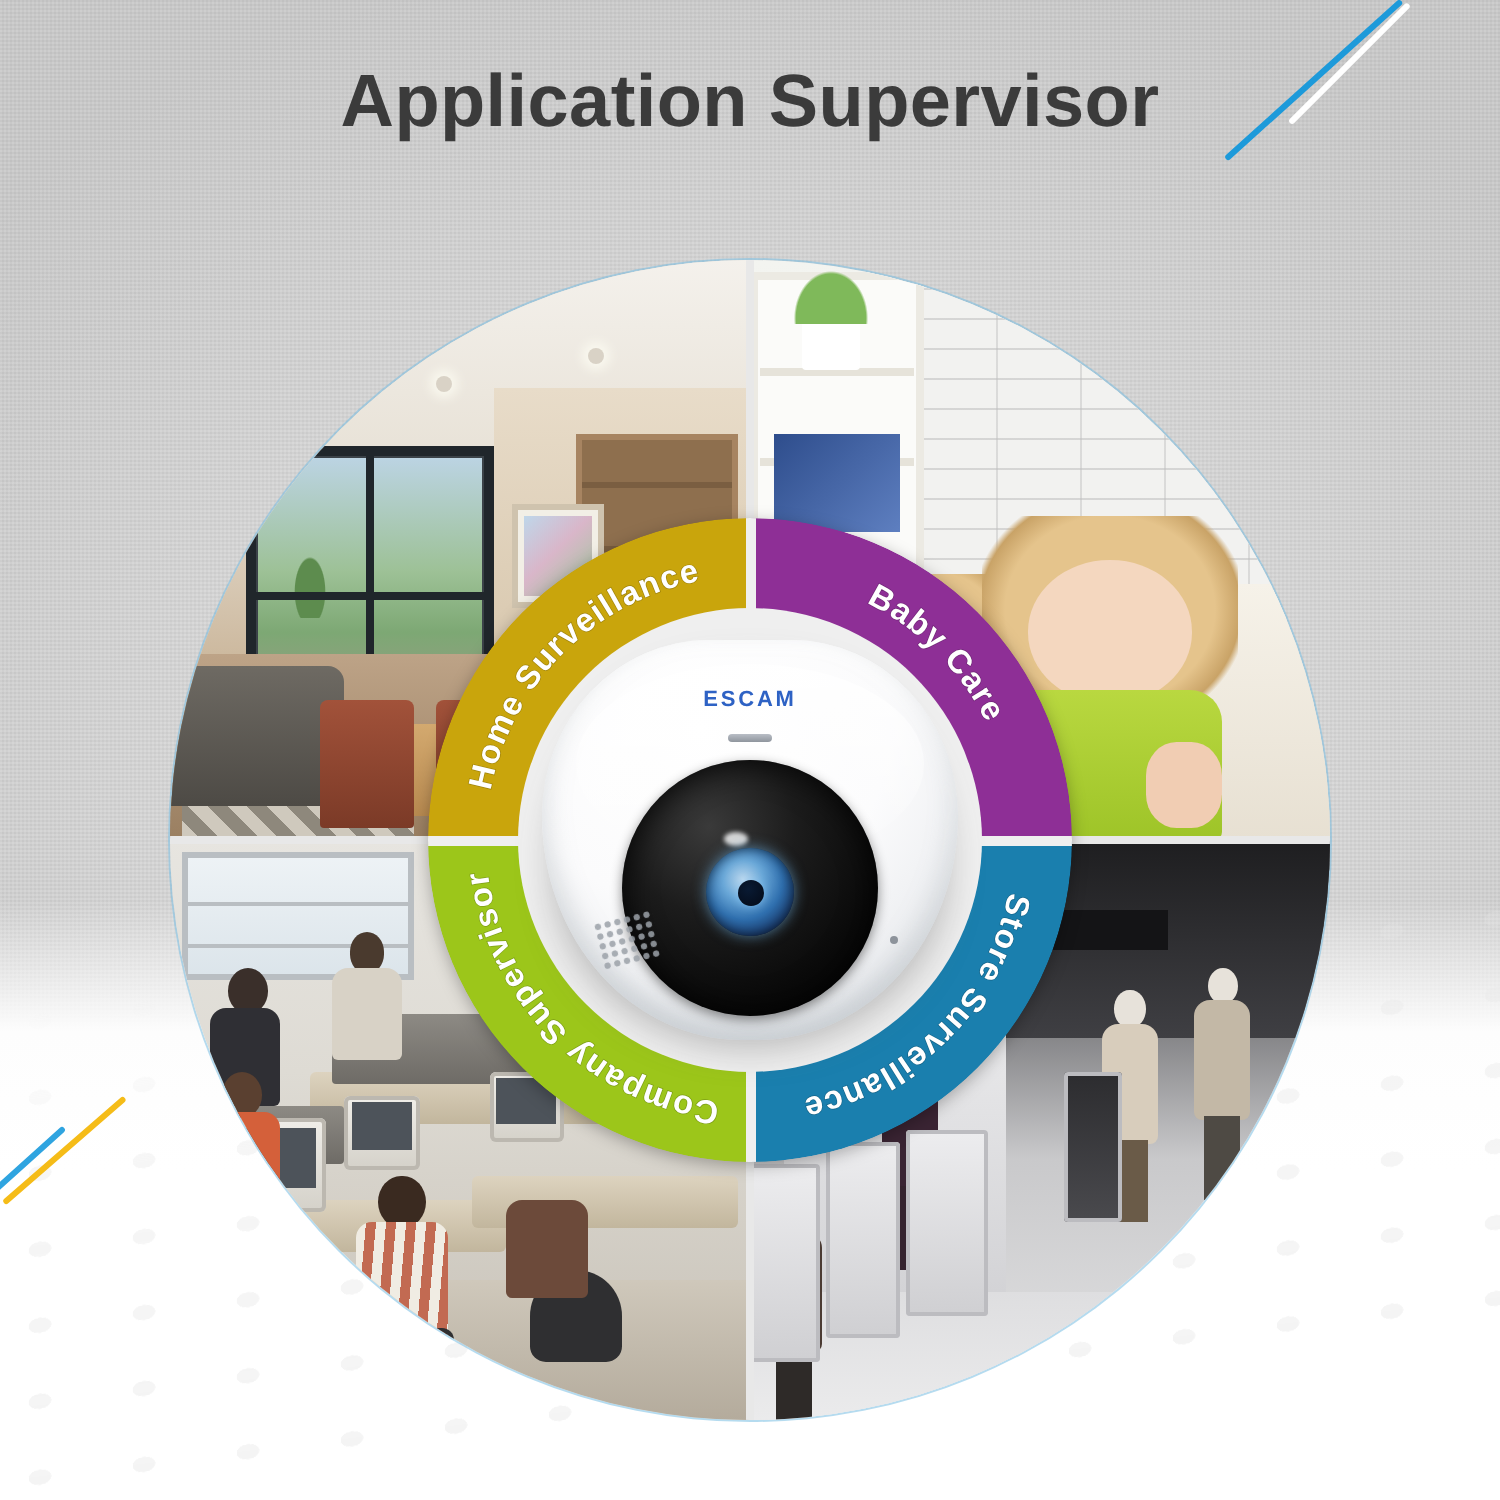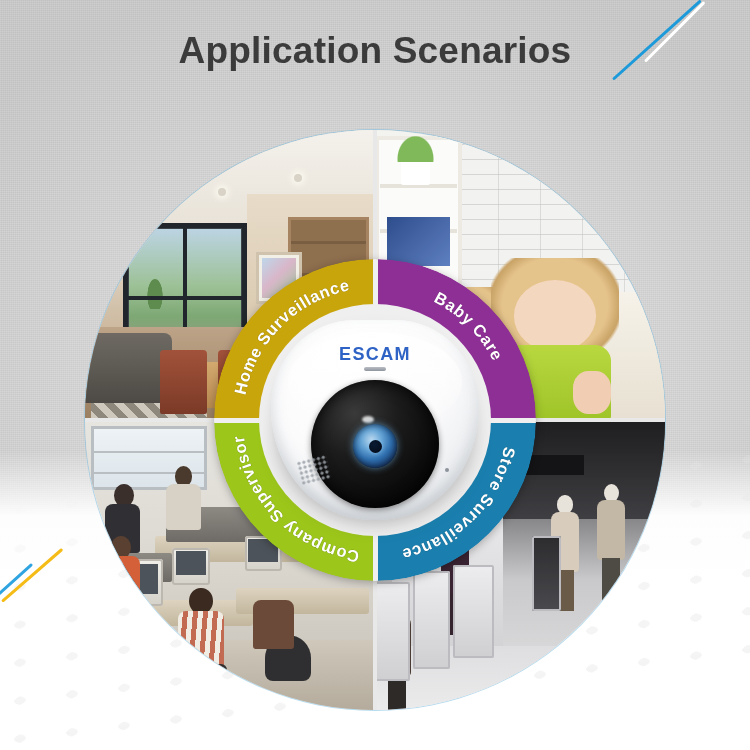--- a/index.html
+++ b/index.html
@@ -247,21 +247,21 @@
     box-shadow: inset 0 -7px 14px rgba(130,140,150,.35), inset 0 5px 10px rgba(255,255,255,.9);
   }
   .cam-body::before {
     content:""; position:absolute; left:8%; top:6%; width:84%; height:50%;
     border-radius:50%;
     background: linear-gradient(to bottom, rgba(255,255,255,.85), rgba(255,255,255,0));
   }
   .cam-logo {
     position: absolute; left: 0; top: 24px; width: 208px;
     text-align: center;
-    font-size: 18px; font-weight: bold; letter-spacing: 1.4px;
+    font-size: 11px; font-weight: bold; letter-spacing: 1.4px;
     color: #2e62c4;
   }
   .cam-slot {
     position: absolute; left: 50%; top: 47px; width: 22px; height: 4px;
     margin-left: -11px; border-radius: 2px;
     background: linear-gradient(to bottom,#b9bec6,#8f959d);
   }
   .cam-dome {
     position: absolute; left: 50%; top: 60px; width: 128px; height: 128px;
     margin-left: -64px; border-radius: 50%;
@@ -304,21 +304,21 @@
   <div class="bg-top"></div>
   <div class="bg-noise"></div>
   <div class="bg-bottom"></div>
   <div class="dot-field"></div>
 
   <div class="accent tr-blue"></div>
   <div class="accent tr-white"></div>
   <div class="accent bl-yellow"></div>
   <div class="accent bl-blue"></div>
 
-  <div class="page-title">Application Scenarios</div>
+  <div class="page-title">Application Supervisor</div>
 
   <div class="circle-glow"></div>
 
   <div class="photo-wheel">
 
     <div class="quad tl">
       <div class="sc-living">
         <div class="liv-ceiling"></div>
         <div class="liv-downlight" style="left:46%; top:20%"></div>
         <div class="liv-downlight" style="left:72%; top:15%"></div>

